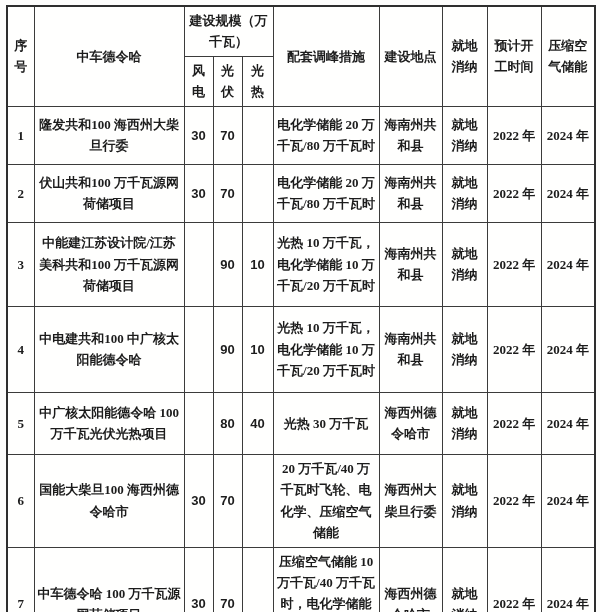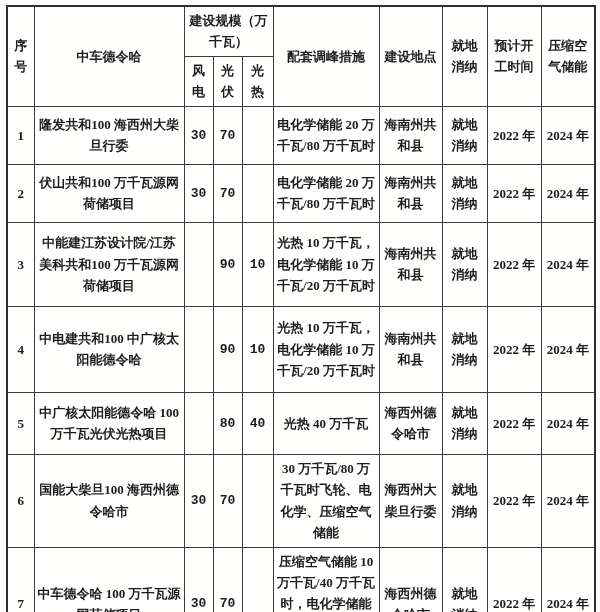--- a/index.html
+++ b/index.html
@@ -52,21 +52,21 @@
   tbody tr:nth-child(7) { height: 88px; }
   td.col-name {
     text-align: left;
     padding: 3px 6px;
   }
   td.col-measures {
     text-align: left;
     padding: 3px 5px;
   }
   td.col-wind, td.col-pv, td.col-thermal {
-    font-family: Liberation Mono, monospace;
+    font-family: Liberation Sans, sans-serif;
     font-size: 13.5px;
     margin-top: 12px;
   }
 </style>
 </head>
 <body>
 
 <div class="page">
   <table class="doc-table">
     <colgroup>
@@ -146,33 +146,33 @@
           <td class="col-consumption">就地消纳</td>
           <td class="col-start">2022 年</td>
           <td class="col-production">2024 年</td>
         </tr>
         <tr>
           <td class="col-seq">5</td>
           <td class="col-name">中广核太阳能德令哈 100 万千瓦光伏光热项目</td>
           <td class="col-wind"></td>
           <td class="col-pv">80</td>
           <td class="col-thermal">40</td>
-          <td class="col-measures">光热 40 万千瓦</td>
+          <td class="col-measures">光热 30 万千瓦</td>
           <td class="col-location">海西州德令哈市</td>
           <td class="col-consumption">就地消纳</td>
           <td class="col-start">2022 年</td>
           <td class="col-production">2024 年</td>
         </tr>
         <tr>
           <td class="col-seq">6</td>
           <td class="col-name">国能大柴旦100 海西州德令哈市</td>
           <td class="col-wind">30</td>
           <td class="col-pv">70</td>
           <td class="col-thermal"></td>
-          <td class="col-measures">30 万千瓦/80 万千瓦时飞轮、电化学、压缩空气储能</td>
+          <td class="col-measures">20 万千瓦/40 万千瓦时飞轮、电化学、压缩空气储能</td>
           <td class="col-location">海西州大柴旦行委</td>
           <td class="col-consumption">就地消纳</td>
           <td class="col-start">2022 年</td>
           <td class="col-production">2024 年</td>
         </tr>
         <tr>
           <td class="col-seq">7</td>
           <td class="col-name">中车德令哈 100 万千瓦源网荷储项目</td>
           <td class="col-wind">30</td>
           <td class="col-pv">70</td>

